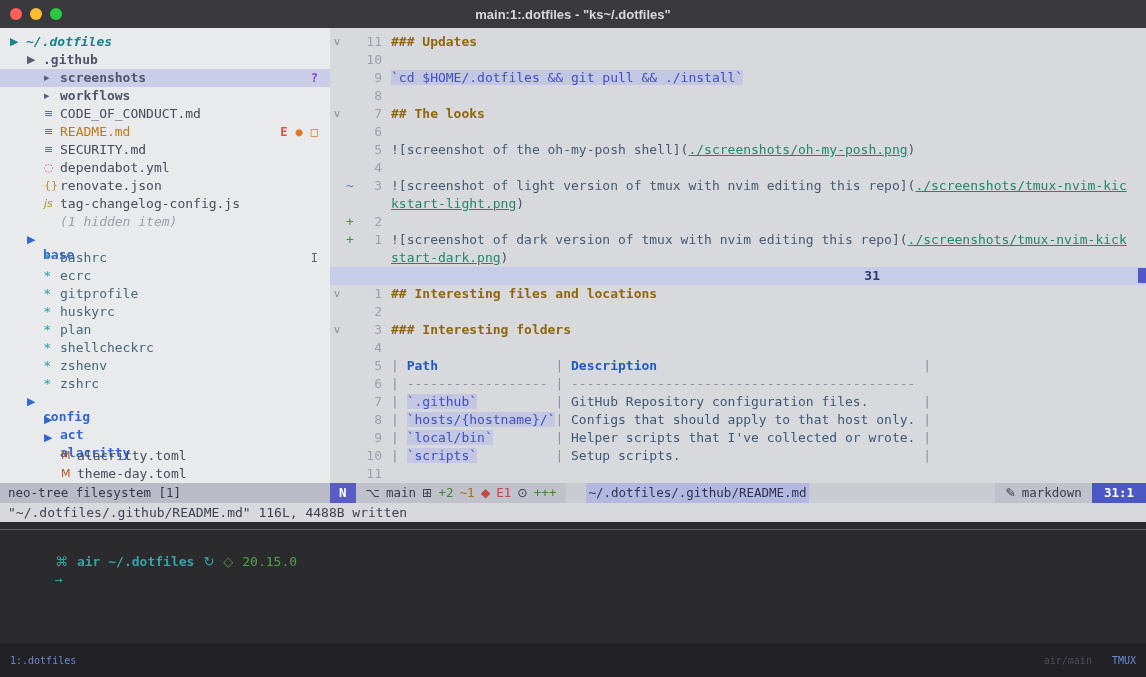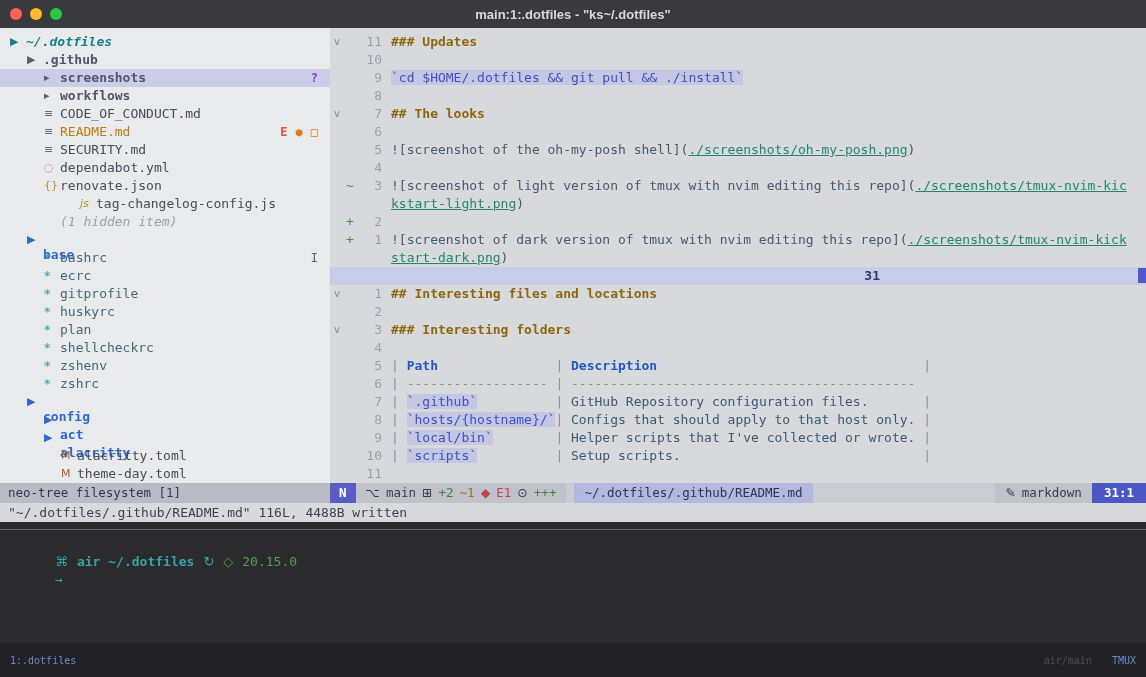--- a/index.html
+++ b/index.html
@@ -19,21 +19,21 @@
   .main { display: flex; height: 455px; flex: 0 0 auto; }
   .sidebar { width: 330px; flex: 0 0 auto; background: #e9eaec; padding-top: 5px; overflow: hidden; }
   .trow { height: 18px; line-height: 18px; display: flex; align-items: center;
           padding-right: 12px; font-size: 13px; white-space: pre; }
   .trow.sel { background: #c9cde8; }
   .ticon { display: inline-block; min-width: 16px; font-size: 11px; color: #6b7b90;
            font-family: "DejaVu Sans", sans-serif; }
   .ic-arrow-teal { color: #15818c; } .ic-arrow-blue { color: #2f66d0; }
   .ic-arrow-dim { color: #585d70; } .ic-folder { color: #585d70; }
   .ic-md { color: #56708c; } .ic-yml { color: #cc5a78; } .ic-json { color: #c98a2c; }
-  .ic-js { color: #a8932a; font-style: italic; margin-left: 36px; } .ic-star { color: #2a9daa; font-size: 13px; }
+  .ic-js { color: #a8932a; font-style: italic; } .ic-star { color: #2a9daa; font-size: 13px; }
   .ic-toml { color: #b35a1f; }
   .tlabel { color: #474b5c; }
   .ls-root { color: #15818c; font-weight: bold; font-style: italic; }
   .ls-folder { color: #2f66d0; font-weight: bold; margin-top: 29px; }
   .ls-dim-folder { color: #50556a; font-weight: bold; }
   .ls-file { color: #474b5c; }
   .ls-readme { color: #bf7a10; }
   .ls-hidden { color: #9aa0ae; font-style: italic; }
   .ls-rcfile { color: #44687a; }
   .tbadges { margin-left: auto; display: flex; gap: 8px; font-size: 12px; }
@@ -66,21 +66,21 @@
   
   .sl { height: 20px; display: flex; align-items: stretch; background: #caccd4;
         font-size: 12.5px; flex: 0 0 auto; }
   .sl-neotree { width: 330px; flex: 0 0 auto; background: #b9bcc6; color: #34374a;
                 padding: 0 8px; line-height: 20px; }
   .sl-mode { background: #585dc6; color: #fff; font-weight: bold; padding: 0 9px; line-height: 20px; }
   .sl-git { background: #bfc2cb; color: #3a3d4a; line-height: 20px; padding: 0 10px;
             display: flex; gap: 6px; }
   .sl-ic { font-family: "DejaVu Sans", sans-serif; }
   .g-add { color: #44823a; } .g-chg { color: #a8720e; } .g-err { color: #c04848; }
-  .sl-chip { background: #b3b8e0; color: #2f3350; line-height: 20px; padding: 0 10px; margin-left: 8px; }
+  .sl-chip { background: #b3b8e0; color: #2f3350; line-height: 20px; padding: 0 2px; margin-left: 20px; }
   .sl-fill { flex: 1; }
   .sl-ft { background: #bfc2cb; color: #3a3d4a; line-height: 20px; padding: 0 10px;
            display: flex; gap: 6px; }
   .sl-pos { background: #4a57c5; color: #fff; font-weight: bold; line-height: 20px; padding: 0 12px; }
 
   
   .msgline { height: 19px; line-height: 19px; background: #d7d9dd; color: #3f4250;
              padding: 0 8px; font-size: 13px; flex: 0 0 auto; white-space: pre; }
 
   

